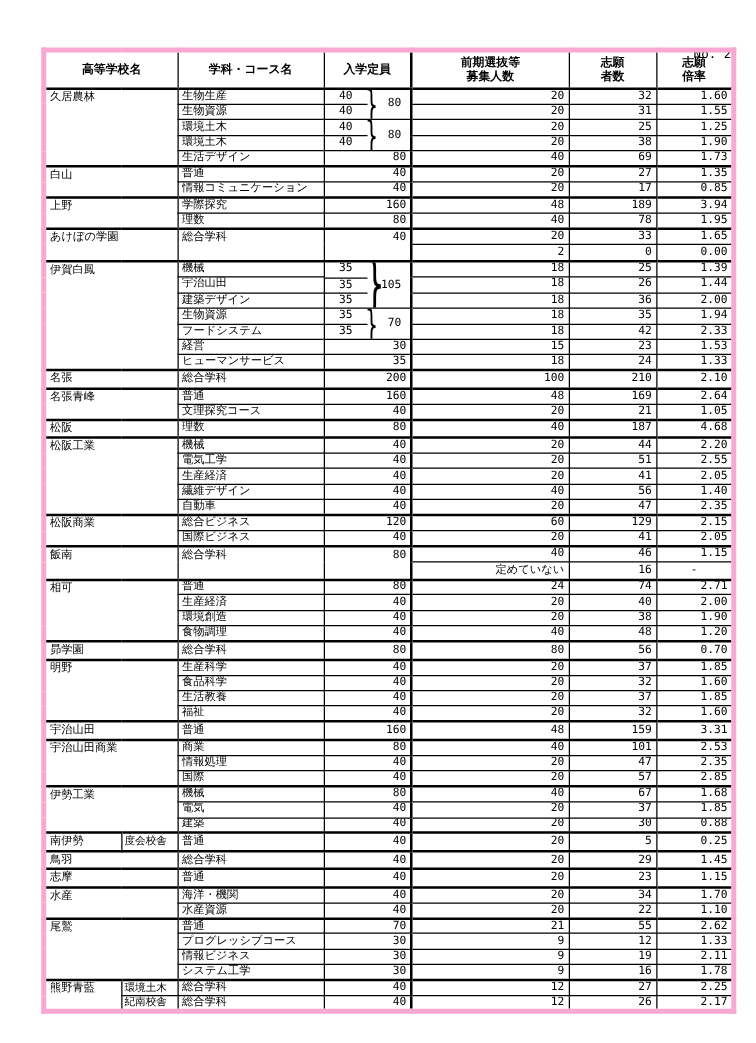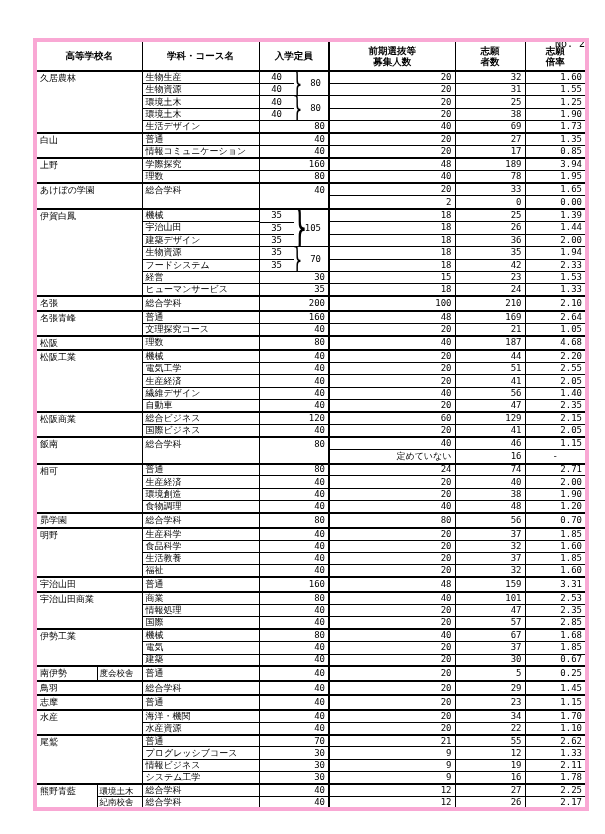--- a/index.html
+++ b/index.html
@@ -444,21 +444,21 @@
         <td class="num" rowspan="1">40</td>
         <td class="num thickleft">20</td>
         <td class="num">37</td>
         <td class="num">1.85</td>
       </tr>
       <tr>
         <td class="course" rowspan="1">建築</td>
         <td class="num" rowspan="1">40</td>
         <td class="num thickleft">20</td>
         <td class="num">30</td>
-        <td class="num">0.67</td>
+        <td class="num">0.88</td>
       </tr>
       <tr class="school-start">
         <td class="name vtop" rowspan="1">南伊勢</td>
         <td class="campus">度会校舎</td>
         <td class="course" rowspan="1">普通</td>
         <td class="num" rowspan="1">40</td>
         <td class="num thickleft">20</td>
         <td class="num">5</td>
         <td class="num">0.25</td>
       </tr>

